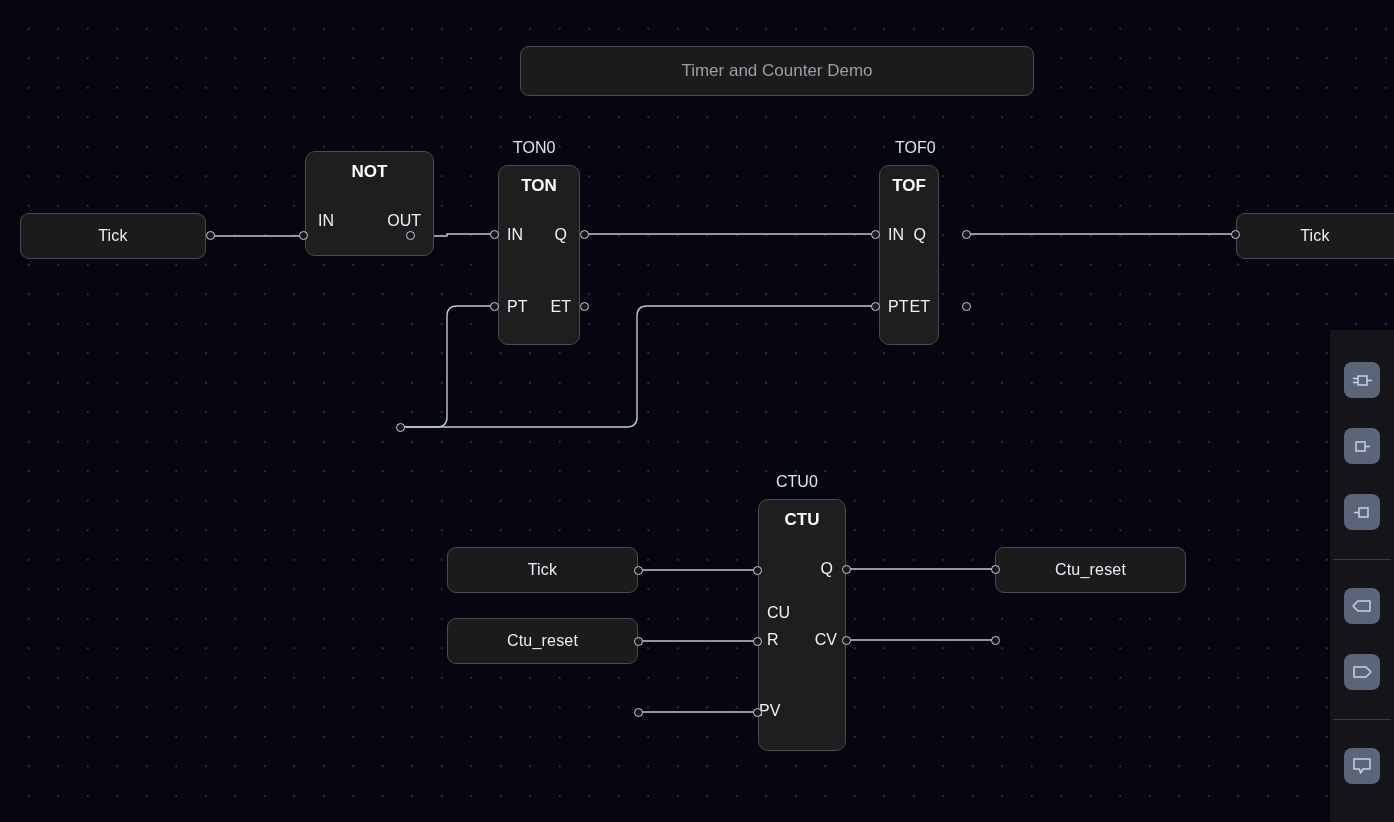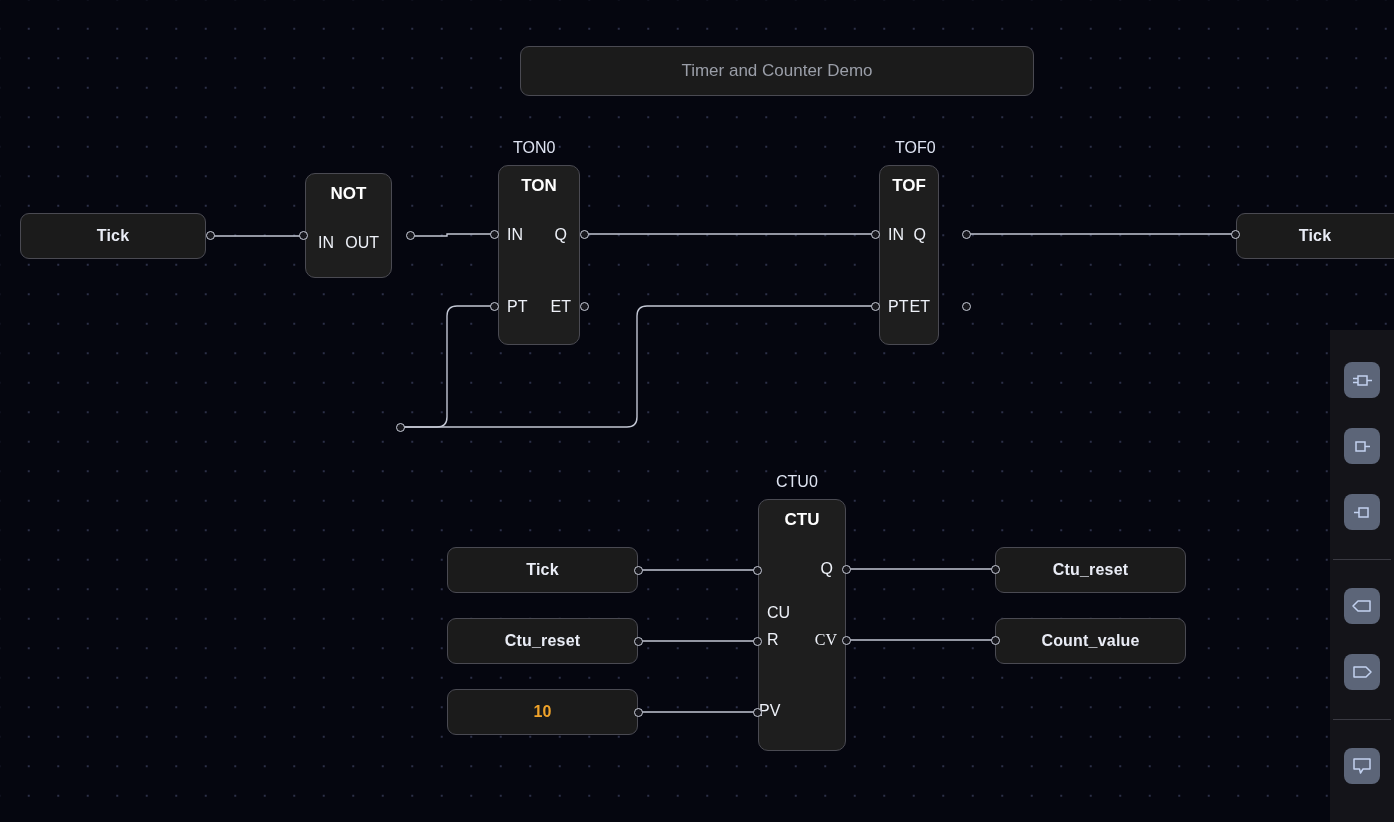--- a/index.html
+++ b/index.html
@@ -27,21 +27,20 @@
     position: absolute;
     background: #1b1b1b;
     border: 1px solid #4a4a52;
     border-radius: 9px;
     display: flex;
     align-items: center;
     justify-content: center;
     color: #e8eaf2;
     font-size: 16px;
     letter-spacing: .2px;
-    font-weight: bold;
   }
   .var-node { }
   .var-node .val { color: #e9ecf5; }
   .var-node.const .val { color: #f0a32a; }
 
   .title-node {
     position: absolute;
     background: #1b1b1b;
     border: 1px solid #4a4a52;
     border-radius: 9px;
@@ -134,21 +133,21 @@
   </svg>
 
   <div class="title-node" style="left:520px; top:46px; width:514px; height:50px;">
     <span>Timer and Counter Demo</span>
   </div>
 
   <div class="node var-node" style="left:20px; top:213px; width:186px; height:46px;">
     <span class="val">Tick</span>
   </div>
 
-  <div class="fb" style="left:305px; top:173px; width:87px; height:105px;">
+  <div class="fb" style="left:305px; top:151px; width:129px; height:105px;">
     <span class="fb-type">NOT</span>
     <span class="fb-label" style="left:12px; top:60px;">IN</span>
     <span class="fb-label" style="right:12px; top:60px;">OUT</span>
   </div>
 
   <span class="inst-name" style="left:513px; top:139px;">TON0</span>
   <div class="fb" style="left:498px; top:165px; width:82px; height:180px;padding-left:7px;">
     <span class="fb-type">TON</span>
     <span class="fb-label" style="left:8px; top:60px;">IN</span>
     <span class="fb-label" style="right:12px; top:60px;">Q</span>
@@ -169,39 +168,33 @@
     <span class="val" style="margin-right:28px;">Tick</span>
   </div>
 
 
   <span class="inst-name" style="left:776px; top:473px;">CTU0</span>
   <div class="fb" style="left:758px; top:499px; width:88px; height:252px;">
     <span class="fb-type">CTU</span>
     <span class="fb-label" style="left:8px; top:60px;margin-top:44px;">CU</span>
     <span class="fb-label" style="right:12px; top:60px;">Q</span>
     <span class="fb-label" style="left:8px; top:131px;">R</span>
-    <span class="fb-label" style="right:8px; top:131px;font-family:Liberation Serif, serif;">CV</span>
+    <span class="fb-label" style="right:8px; top:131px;">CV</span>
     <span class="fb-label" style="left:0; top:202px;">PV</span>
   </div>
 
   <div class="node var-node" style="left:447px; top:547px; width:191px; height:46px;">
     <span class="val">Tick</span>
   </div>
   <div class="node var-node" style="left:447px; top:618px; width:191px; height:46px;">
     <span class="val">Ctu_reset</span>
   </div>
-  <div class="node var-node const" style="left:447px; top:689px; width:191px; height:46px;">
-    <span class="val">10</span>
-  </div>
 
   <div class="node var-node" style="left:995px; top:547px; width:191px; height:46px;">
     <span class="val">Ctu_reset</span>
-  </div>
-  <div class="node var-node" style="left:995px; top:618px; width:191px; height:46px;">
-    <span class="val">Count_value</span>
   </div>
 
   <div class="port" style="left:206px; top:231px;"></div>
   <div class="port" style="left:299px; top:231px;"></div>
   <div class="port" style="left:406px; top:231px;"></div>
 
   <div class="port" style="left:490px; top:230px;"></div>
   <div class="port" style="left:580px; top:230px;"></div>
   <div class="port" style="left:490px; top:302px;"></div>
   <div class="port" style="left:580px; top:302px;"></div>

